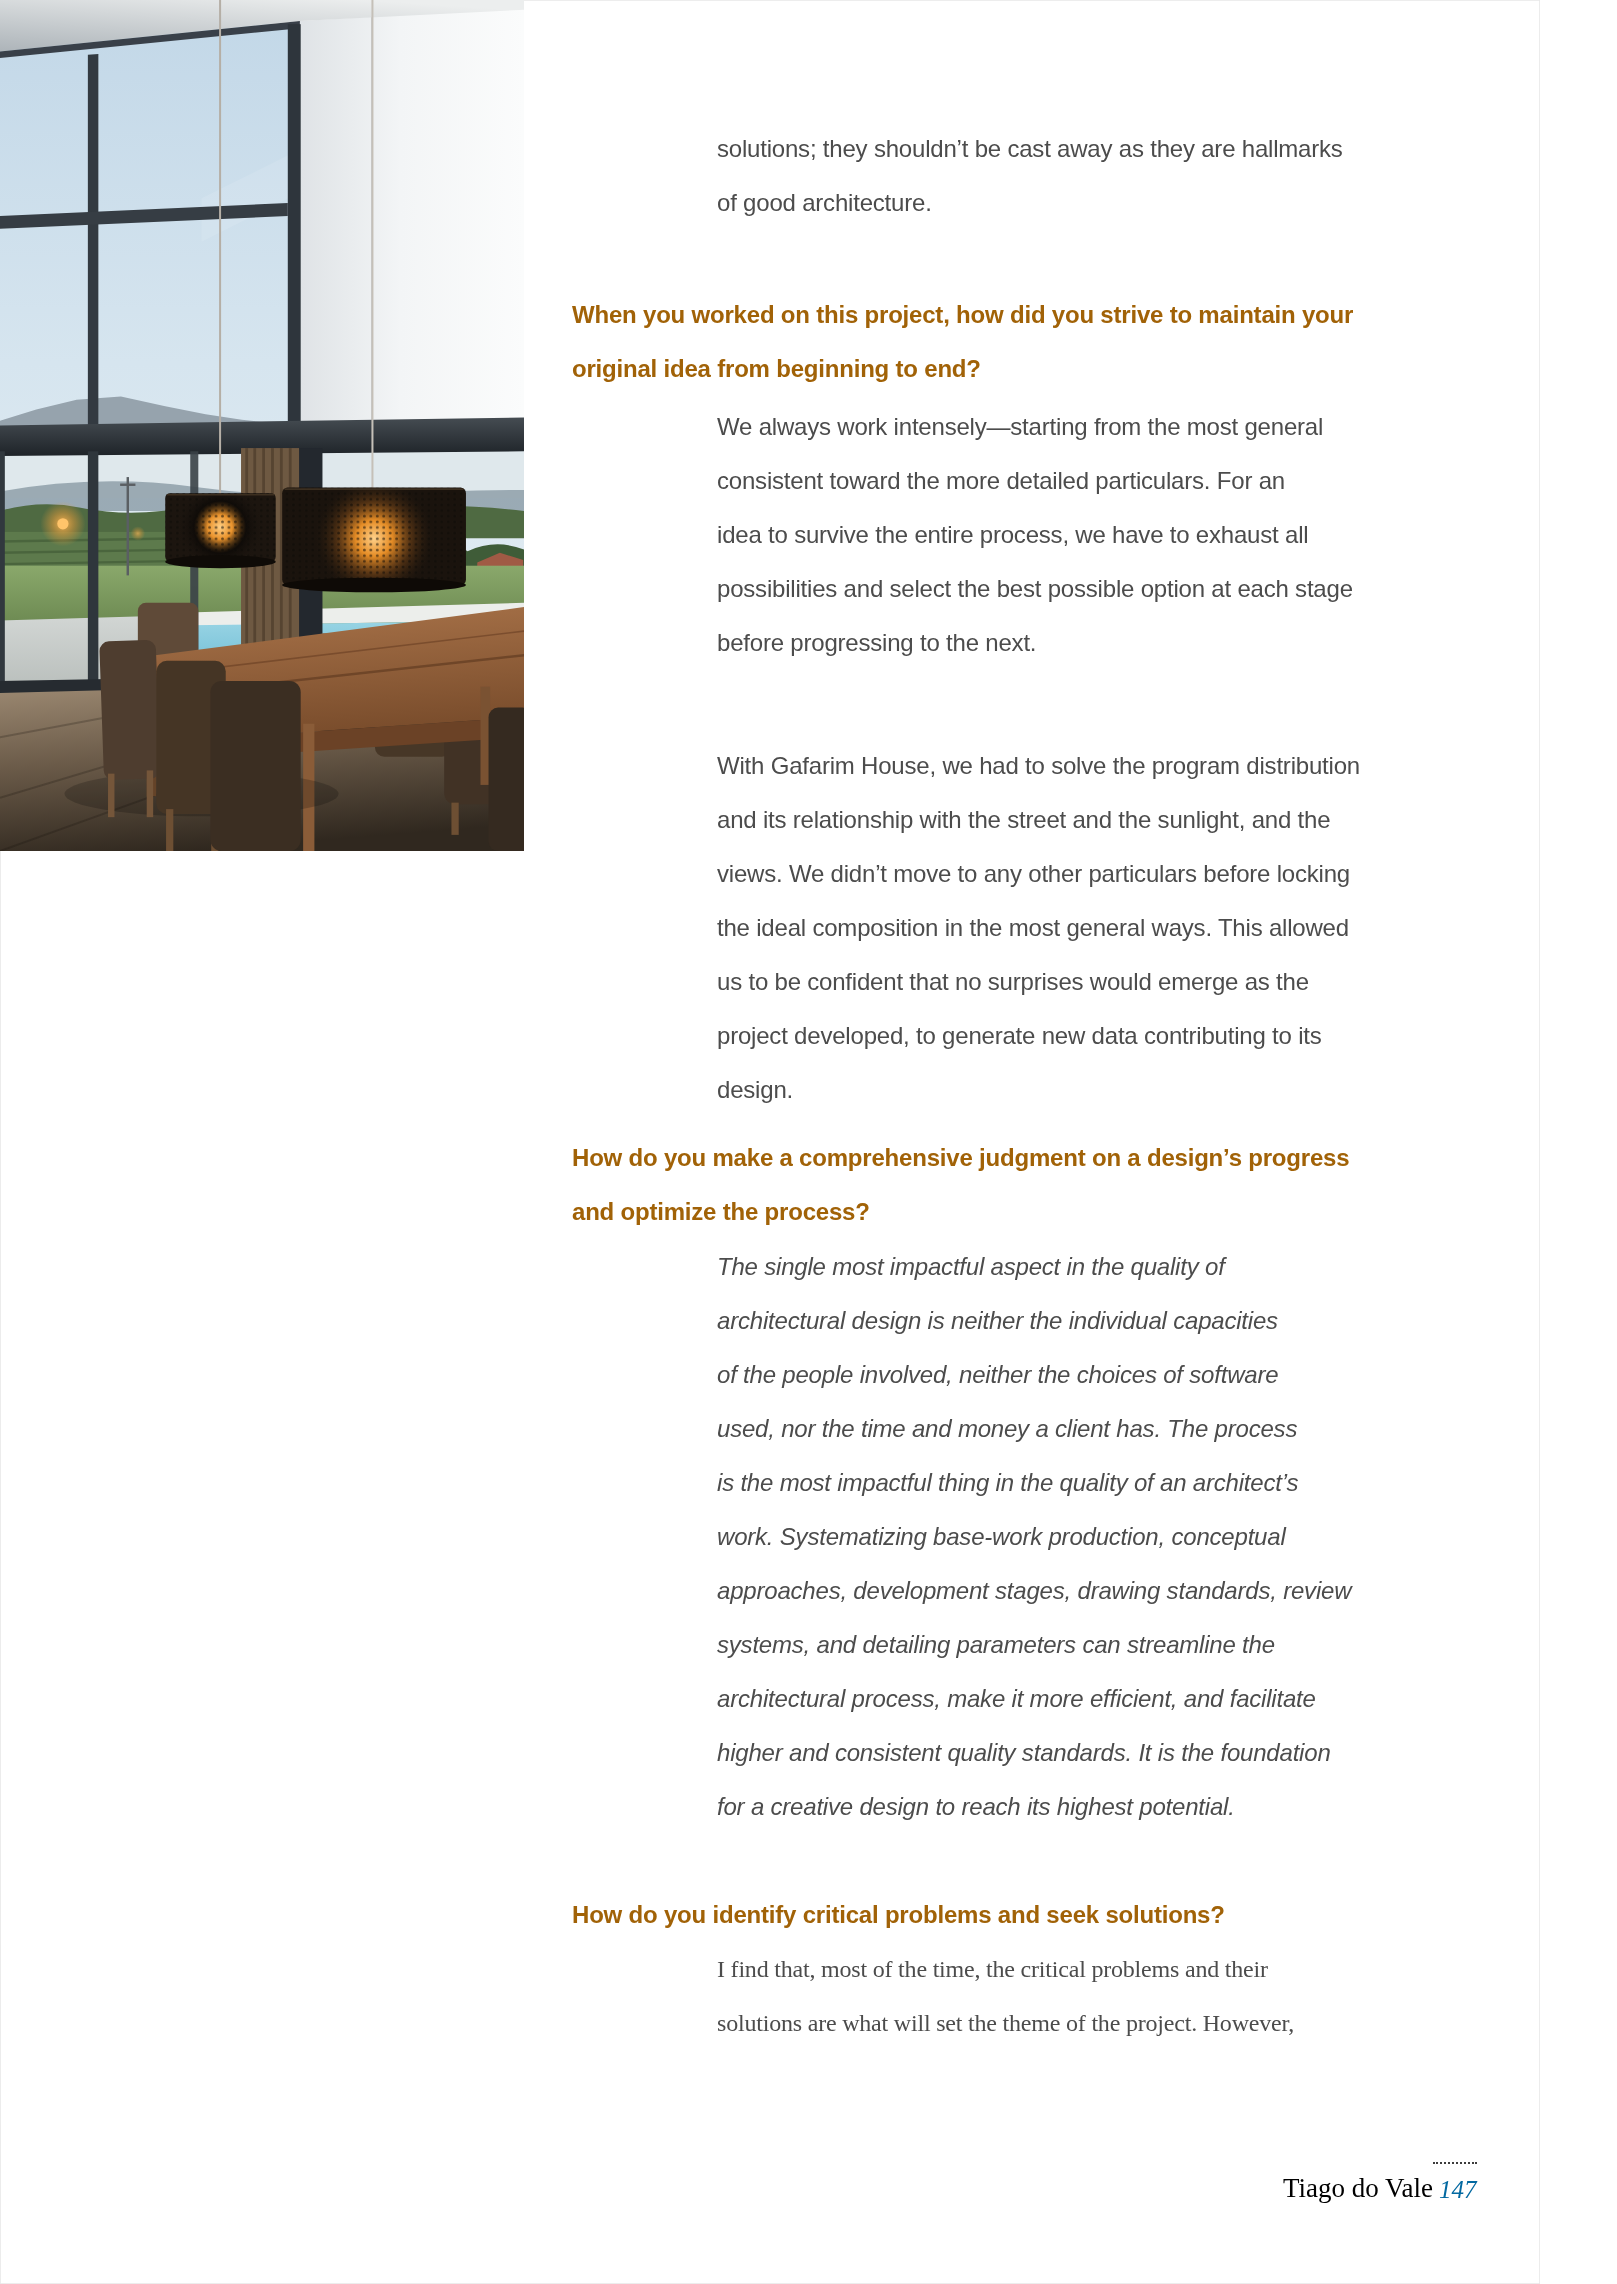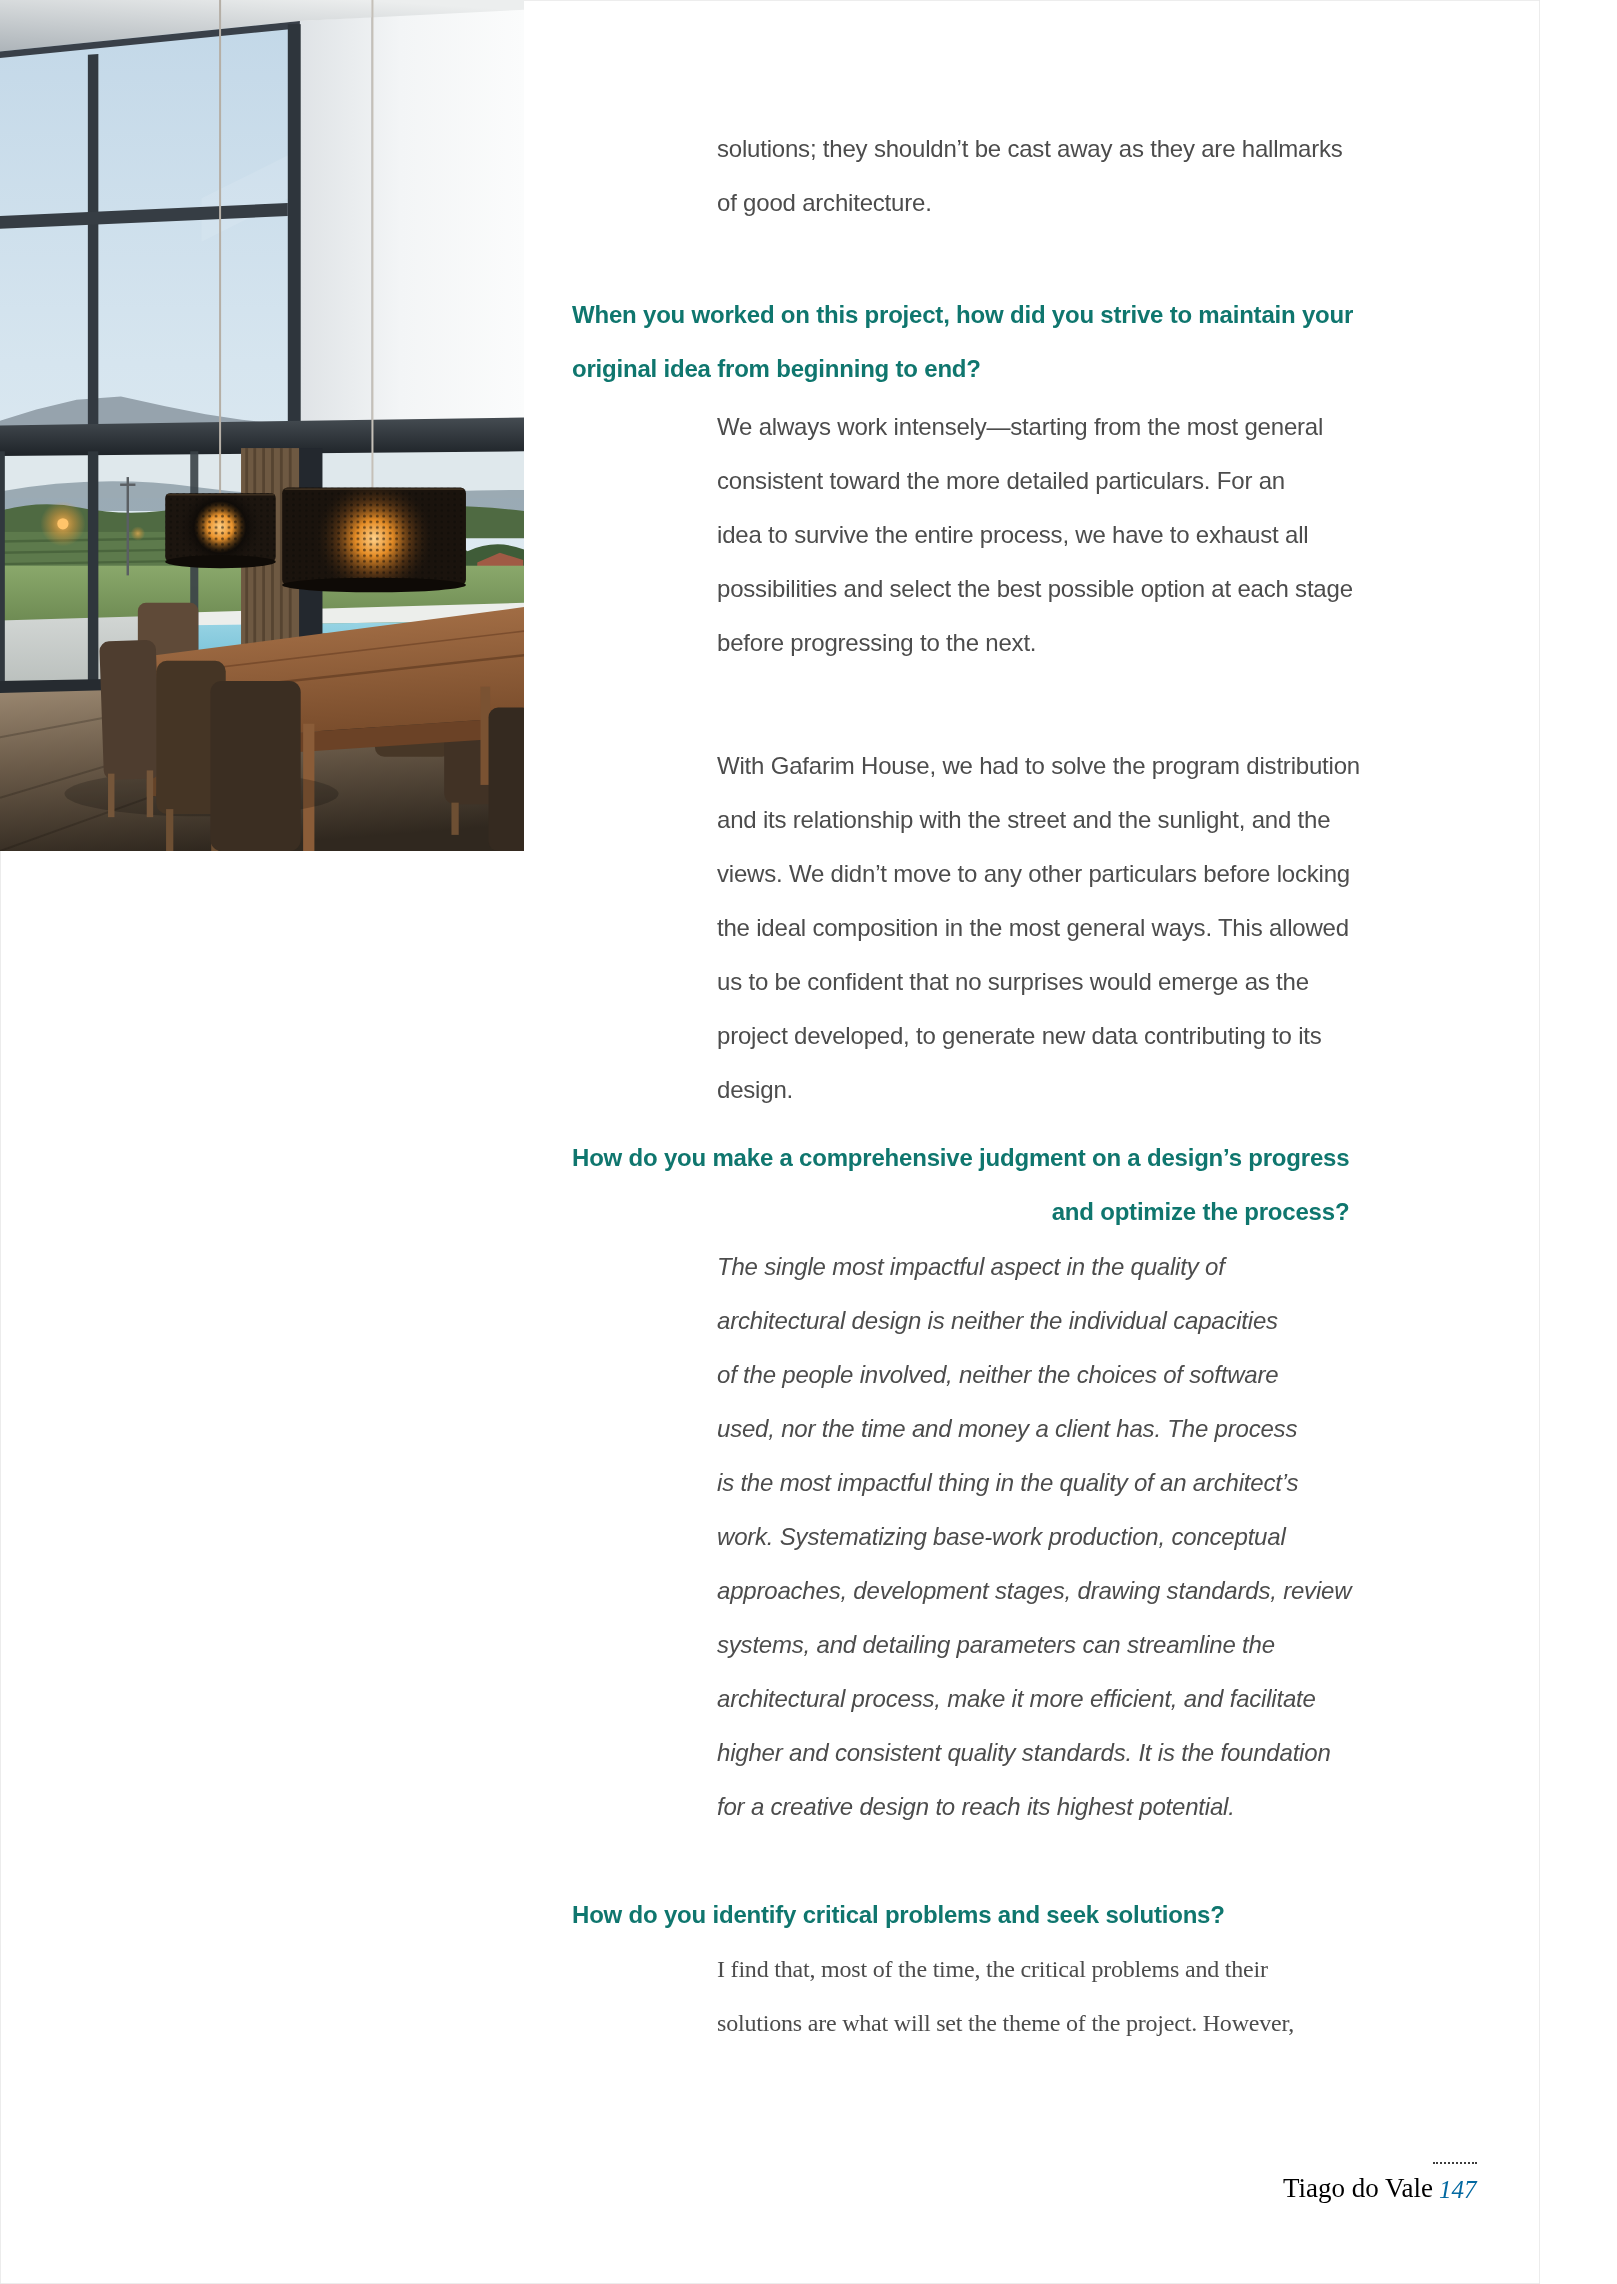--- a/index.html
+++ b/index.html
@@ -6,21 +6,21 @@
   #page{
     position:relative;
     width:1540px;height:2284px;
     background:#ffffff;
     overflow:hidden;
     box-shadow: inset 0 0 0 0.8px #e8e8e8;
     font-family:"Liberation Sans", sans-serif;
   }
   .block{position:absolute;white-space:pre;}
   .a{font:400 24px/54px "Liberation Sans", sans-serif;letter-spacing:-0.2px;color:#4c4c4c;}
-  .q{font:700 24px/54px "Liberation Sans", sans-serif;letter-spacing:-0.2px;color:#0f766e;}
+  .q{font:700 24px/54px "Liberation Sans", sans-serif;letter-spacing:-0.2px;color:#a16207;}
   #photo{position:absolute;left:0;top:1482;width:524px;height:851px;}
   #photo svg{display:block;width:100%;height:100%;}
   #footer-author{
     position:absolute;left:1283px;top:2175px;
     font:400 27px/27px "Liberation Serif", serif;color:#000000;
   }
   #footer-pagenum{
     position:absolute;left:1439px;top:2176px;
     font:italic 400 25px/27px "Liberation Serif", serif;color:#0369a1;
   }
@@ -44,21 +44,21 @@
 idea to survive the entire process, we have to exhaust all
 possibilities and select the best possible option at each stage
 before progressing to the next.</div>
     <div class="block a" style="left:717px;top:739px;">With Gafarim House, we had to solve the program distribution
 and its relationship with the street and the sunlight, and the
 views. We didn’t move to any other particulars before locking
 the ideal composition in the most general ways. This allowed
 us to be confident that no surprises would emerge as the
 project developed, to generate new data contributing to its
 design.</div>
-    <div class="block q" style="left:572px;top:1131px;text-align:right;">How do you make a comprehensive judgment on a design’s progress
+    <div class="block q" style="left:572px;top:1131px;">How do you make a comprehensive judgment on a design’s progress
 and optimize the process?</div>
     <div class="block a" style="left:717px;top:1240px;font-style:italic;">The single most impactful aspect in the quality of
 architectural design is neither the individual capacities
 of the people involved, neither the choices of software
 used, nor the time and money a client has. The process
 is the most impactful thing in the quality of an architect’s
 work. Systematizing base-work production, conceptual
 approaches, development stages, drawing standards, review
 systems, and detailing parameters can streamline the
 architectural process, make it more efficient, and facilitate

